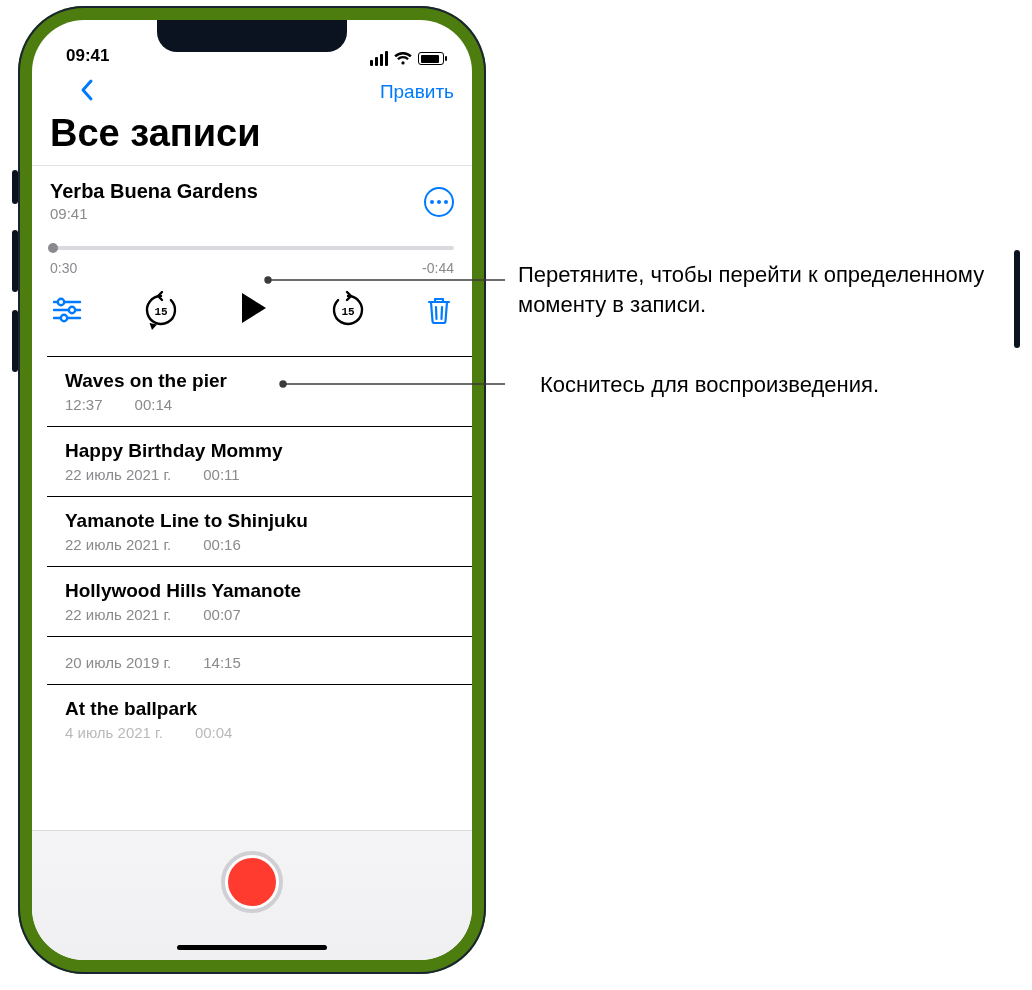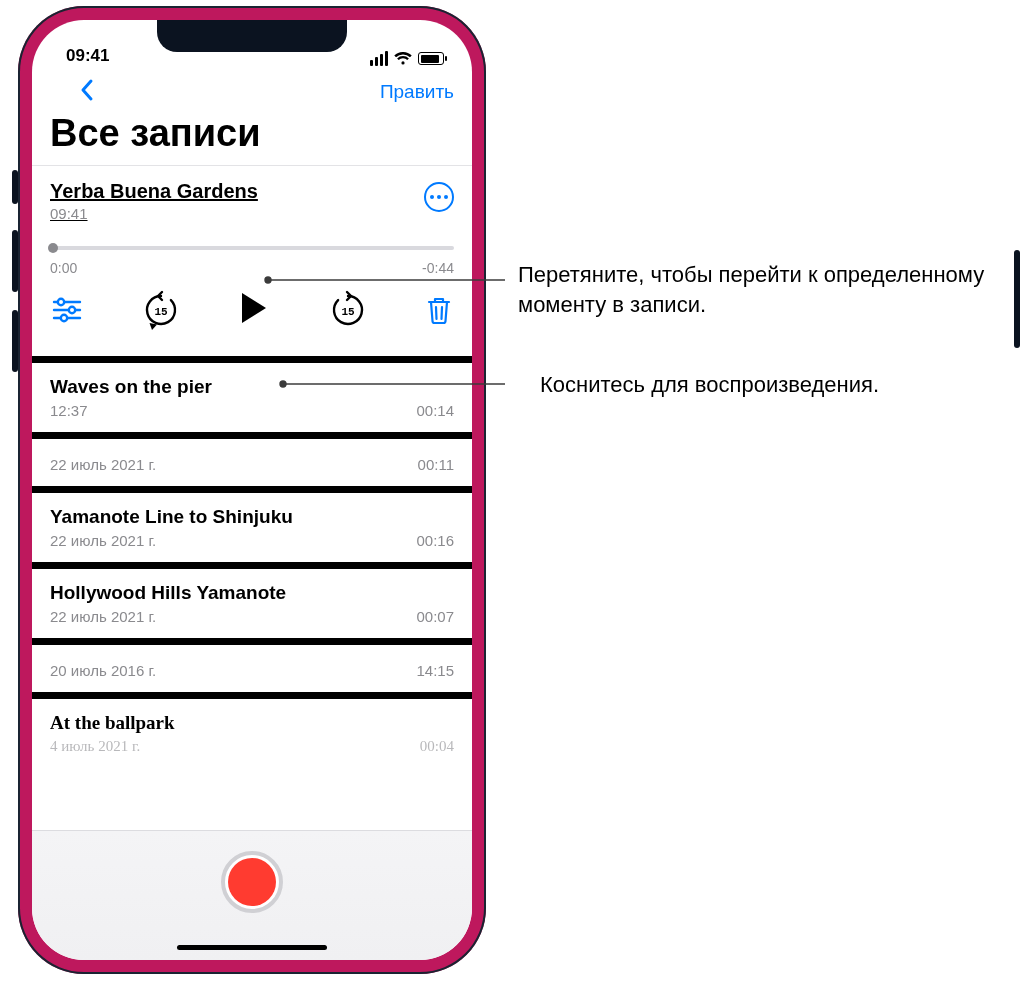--- a/index.html
+++ b/index.html
@@ -16,21 +16,21 @@
     height: 990px;
   }
   
   .phone {
     position: absolute;
     left: 18px;
     top: 6px;
     width: 468px;
     height: 968px;
     border-radius: 66px;
-    background: #be185d;
+    background: #4d7c0f;
     padding: 14px;
     box-shadow: inset 0 0 0 2px #1a2432;
   }
   .screen {
     position: relative;
     width: 100%;
     height: 100%;
     border-radius: 52px;
     background: #fff;
     overflow: hidden;
@@ -89,21 +89,21 @@
     font-size: 38px;
     font-weight: 700;
     padding: 2px 26px 10px 18px;
   }
   .hr { height:1px; background:#e3e3e6; margin:0; }
 
   
   .expanded {
     padding: 14px 18px 10px 18px;
   }
-  .exp-row1 { display:flex; justify-content:space-between; align-items:flex-start;text-decoration:underline; }
+  .exp-row1 { display:flex; justify-content:space-between; align-items:center; }
   .rec-title { font-size:20px; font-weight:600; }
   .rec-sub { font-size:15px; color:#8a8a8e; margin-top:2px;}
   .more-btn {
     width:30px; height:30px; border:2px solid #007aff; border-radius:50%;
     display:flex; align-items:center; justify-content:center; margin-top:2px;
   }
   .more-btn .dots { display:flex; gap:3px;}
   .more-btn .dots span { width:4px; height:4px; background:#007aff; border-radius:50%;}
 
   .slider-wrap { margin-top:24px; position:relative; }
@@ -118,25 +118,26 @@
     display:flex; align-items:center; justify-content:space-between;
     padding: 14px 2px 16px 2px;
   }
   .ctrl { color:#007aff; display:flex; align-items:center; justify-content:center; }
   .skip { color:#000; position:relative; width:40px; height:40px;font-family:Liberation Mono, monospace; }
   .play { color:#000; }
 
   
   .row {
     padding: 13px 18px 13px 18px;
-    border-top:7px solid #000000;
+    border-top:1px solid #000000;
+    margin-left:15px;
   }
   .row .r-title { font-size:19px; font-weight:600; }
-  .row .r-sub { display:flex; justify-content:space-between; font-size:15px; color:#8a8a8e; margin-top:4px;}
-  .row.cut { padding-bottom:0;font-family:Liberation Serif, serif; }
+  .row .r-sub { display:flex; font-size:15px; color:#8a8a8e; margin-top:4px;gap:32px;}
+  .row.cut { padding-bottom:0; }
   .row.cut .r-sub { opacity:.6; }
 
   
   .bottom {
     position:absolute; bottom:0; left:0; right:0; height:130px;
     background:linear-gradient(#f4f4f6,#f0f0f2);
     border-top:1px solid #dcdce0;
     display:flex; align-items:flex-start; justify-content:center;
     padding-top:20px;
   }
@@ -222,21 +223,21 @@
               </span>
           </div>
         </div>
 
         <div class="slider-wrap">
           <div class="track">
               <div class="thumb"></div>
             </div>
         </div>
         <div class="time-row">
-          <span>0:00</span>
+          <span>0:30</span>
           <span>-0:44</span>
         </div>
 
         <div class="controls">
           <span class="ctrl">
             <svg width="30" height="26" viewBox="0 0 30 26">
               <g stroke="#007aff" stroke-width="2.4" stroke-linecap="round">
                 <line x1="2" y1="5" x2="28" y2="5"></line>
                   <circle cx="9" cy="5" r="3.2" fill="#fff"></circle>
                 <line x1="2" y1="13" x2="28" y2="13"></line>
@@ -285,20 +286,21 @@
       </div>
 
       <div class="row">
         <div class="r-title">Waves on the pier</div>
         <div class="r-sub">
             <span>12:37</span>
             <span>00:14</span>
           </div>
       </div>
       <div class="row">
+        <div class="r-title">Happy Birthday Mommy</div>
         <div class="r-sub">
             <span>22 июль 2021 г.</span>
             <span>00:11</span>
           </div>
       </div>
       <div class="row">
         <div class="r-title">Yamanote Line to Shinjuku</div>
         <div class="r-sub">
             <span>22 июль 2021 г.</span>
             <span>00:16</span>
@@ -306,21 +308,21 @@
       </div>
       <div class="row">
         <div class="r-title">Hollywood Hills Yamanote</div>
         <div class="r-sub">
             <span>22 июль 2021 г.</span>
             <span>00:07</span>
           </div>
       </div>
       <div class="row">
         <div class="r-sub">
-            <span>20 июль 2016 г.</span>
+            <span>20 июль 2019 г.</span>
             <span>14:15</span>
           </div>
       </div>
       <div class="row cut">
         <div class="r-title">At the ballpark</div>
         <div class="r-sub">
             <span>4 июль 2021 г.</span>
             <span>00:04</span>
           </div>
       </div>

